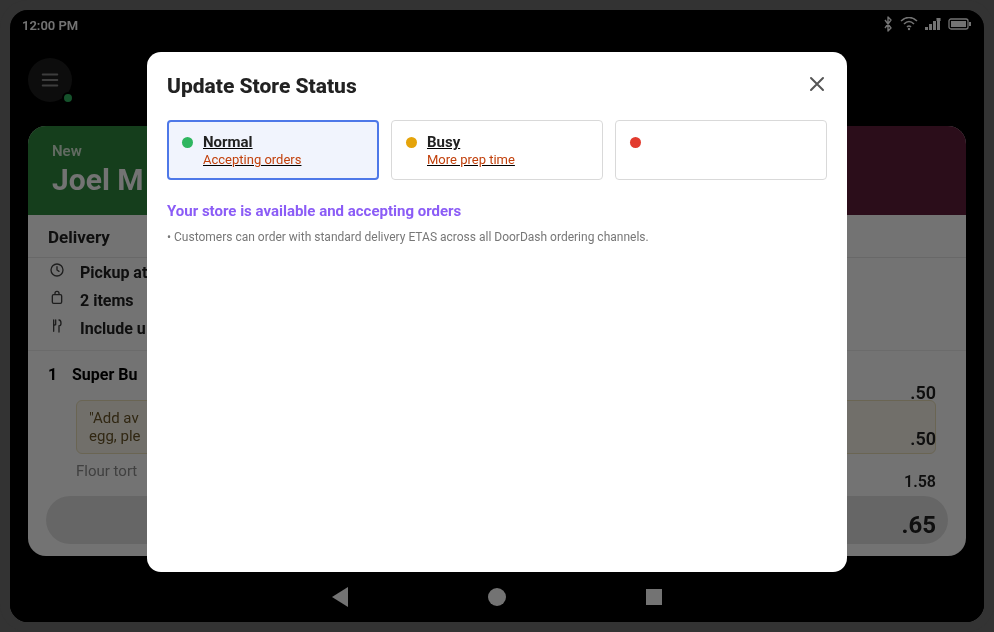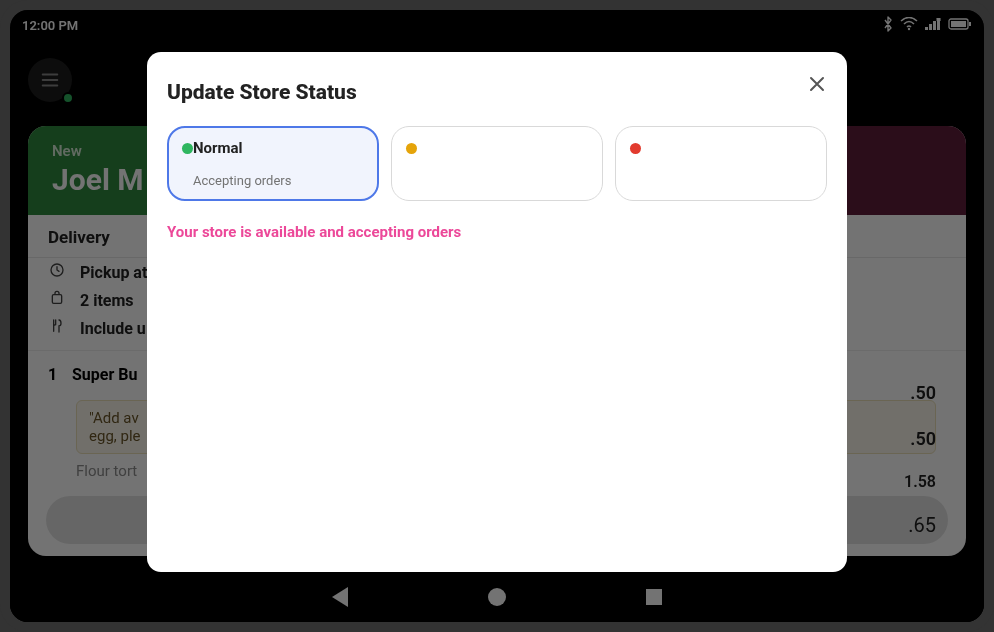--- a/index.html
+++ b/index.html
@@ -92,41 +92,41 @@
   
   .overlay {
     position: absolute; inset: 0;
     background: rgba(0,0,0,0.55);
     display: flex; align-items: flex-start; justify-content: center;
     padding-top: 42px;
   }
   .modal {
     width: 700px; background: #fff; border-radius: 14px;
     min-height: 520px;
-    padding: 28px 20px; position: relative;
+    padding: 22px 20px; position: relative;
   }
   .modal-title { font-size: 21px; font-weight: 800; color: #222; }
   .modal-close {
     position: absolute; top: 18px; right: 16px; width: 28px; height: 28px;
     display: flex; align-items: center; justify-content: center; color: #444;
     cursor: pointer; font-size: 20px;
   }
   .options { display: flex; gap: 12px; margin-top: 22px; }
   .option {
-    flex: 1; border: 1px solid #d9d9d9; border-radius: 18px; padding: 12px 14px;
-    display: flex; gap: 0; align-items: flex-start; cursor: pointer; background:#fff;
+    flex: 1; border: 1px solid #d9d9d9; border-radius: 4px; padding: 12px 14px;
+    display: flex; gap: 10px; align-items: flex-start; cursor: pointer; background:#fff;text-decoration:underline;
   }
   .option.selected { border: 2px solid #4e78e8; background: #f1f4fd; padding: 11px 13px; }
   .dot { width: 11px; height: 11px; border-radius: 50%; margin-top: 4px; flex-shrink: 0; }
   .dot.green { background: #2fb660; }
   .dot.amber { background: #e5a40a; }
   .dot.red { background: #e23b2e; }
   .opt-title { font-size: 15px; font-weight: 700; color: #222; }
-  .opt-sub { font-size: 13px; color: #737373; margin-top: 16px; }
-  .status-desc { margin-top: 22px; font-size: 15px; font-weight: 700; color: #ec4899; }
+  .opt-sub { font-size: 13px; color: #c2410c; margin-top: 1px; }
+  .status-desc { margin-top: 22px; font-size: 15px; font-weight: 700; color: #8b5cf6; }
   .status-desc-sub { margin-top: 10px; font-size: 12px; color: #777; }
 </style>
 </head>
 <body>
 
 <div class="device-frame">
 
   <div class="status-bar">
     <div>12:00 PM</div>
     <div class="status-icons">
@@ -218,21 +218,21 @@
       <div class="modifier">Flour tort</div>
       <div class="confirm-btn">
         <span>Con</span>
       </div>
     </div>
 
     <div class="price-col">
       <div>.50</div>
       <div>.50</div>
       <div style="font-size:16px;line-height:40px;">1.58</div>
-      <div style="font-size:20px;font-weight:400;">.65</div>
+      <div style="font-size:24px;font-weight:700;">.65</div>
     </div>
   </div>
 
   <div class="nav-bar">
     <div class="nav-tri"></div>
     <div class="nav-circ"></div>
     <div class="nav-sq"></div>
   </div>
 
   <div class="overlay">
@@ -247,23 +247,28 @@
       <div class="options">
         <div class="option selected">
           <div class="dot green"></div>
           <div>
             <div class="opt-title">Normal</div>
             <div class="opt-sub">Accepting orders</div>
           </div>
         </div>
         <div class="option">
           <div class="dot amber"></div>
+          <div>
+            <div class="opt-title">Busy</div>
+            <div class="opt-sub">More prep time</div>
+          </div>
         </div>
         <div class="option">
           <div class="dot red"></div>
         </div>
       </div>
 
       <div class="status-desc">Your store is available and accepting orders</div>
+      <div class="status-desc-sub">• Customers can order with standard delivery ETAS across all DoorDash ordering channels.</div>
     </div>
   </div>
 
 </div>
 
 </body></html>

